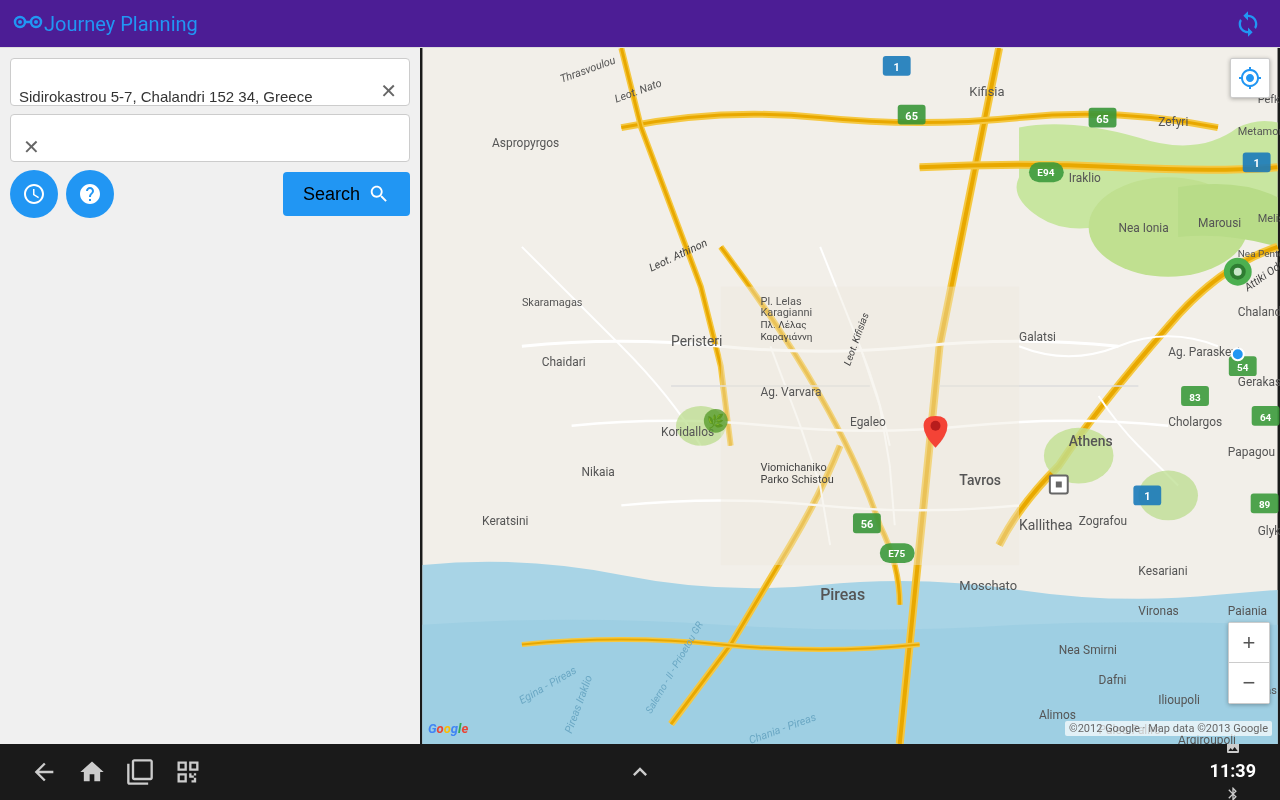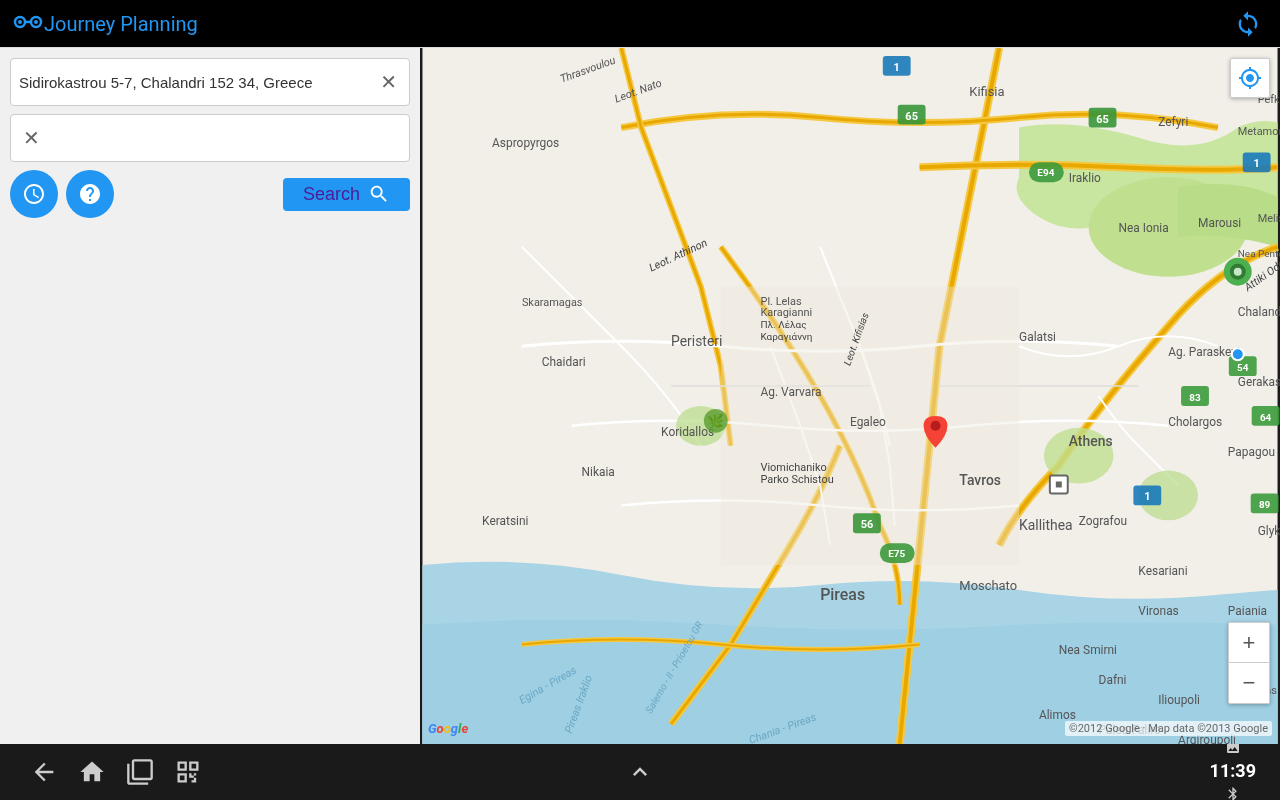--- a/index.html
+++ b/index.html
@@ -1,21 +1,21 @@
 <!DOCTYPE html>
 <html><head>
   <meta charset="utf-8">
   <style>
     * { margin: 0; padding: 0; box-sizing: border-box; }
     body { width: 1280px; height: 800px; overflow: hidden; font-family: 'Roboto', Arial, sans-serif; background: #1a1a1a; }
 
     
     #top-bar {
       height: 48px;
-      background: #000000;
+      background: #4c1d95;
       display: flex;
       align-items: center;
       padding: 0 12px;
       border-bottom: 1px solid #ddd;
       position: relative;
       z-index: 10;
     }
     #app-title {
       font-size: 20px; color: #2196F3; font-weight: 400;
     }
@@ -37,21 +37,21 @@
       background: #f0f0f0;
       display: flex;
       flex-direction: column;
       padding: 10px;
       gap: 8px;
       flex-shrink: 0;
     }
 
     .input-row {
       display: flex;
-      align-items: center;
+      align-items: flex-end;
       background: #fff;
       border: 1px solid #ccc;
       border-radius: 4px;
       padding: 0 8px;
       height: 48px;
     }
     .input-row input {
       flex: 1;
       border: none;
       outline: none;
@@ -78,24 +78,24 @@
       border: none;
       cursor: pointer;
       display: flex; align-items: center; justify-content: center;
       font-size: 20px;
     }
     .icon-btn.blue { background: #2196F3; color: #fff; }
 
     #search-btn {
       margin-left: auto;
       background: #2196F3;
-      color: #4c1d95;
+      color: #000000;
       border: none;
       border-radius: 4px;
-      height: 33px;
+      height: 44px;
       padding: 0 20px;
       font-size: 18px;
       cursor: pointer;
       display: flex; align-items: center; gap: 8px;
     }
     #search-btn span { font-size: 18px; }
 
     
     #map-area {
       flex: 1;

